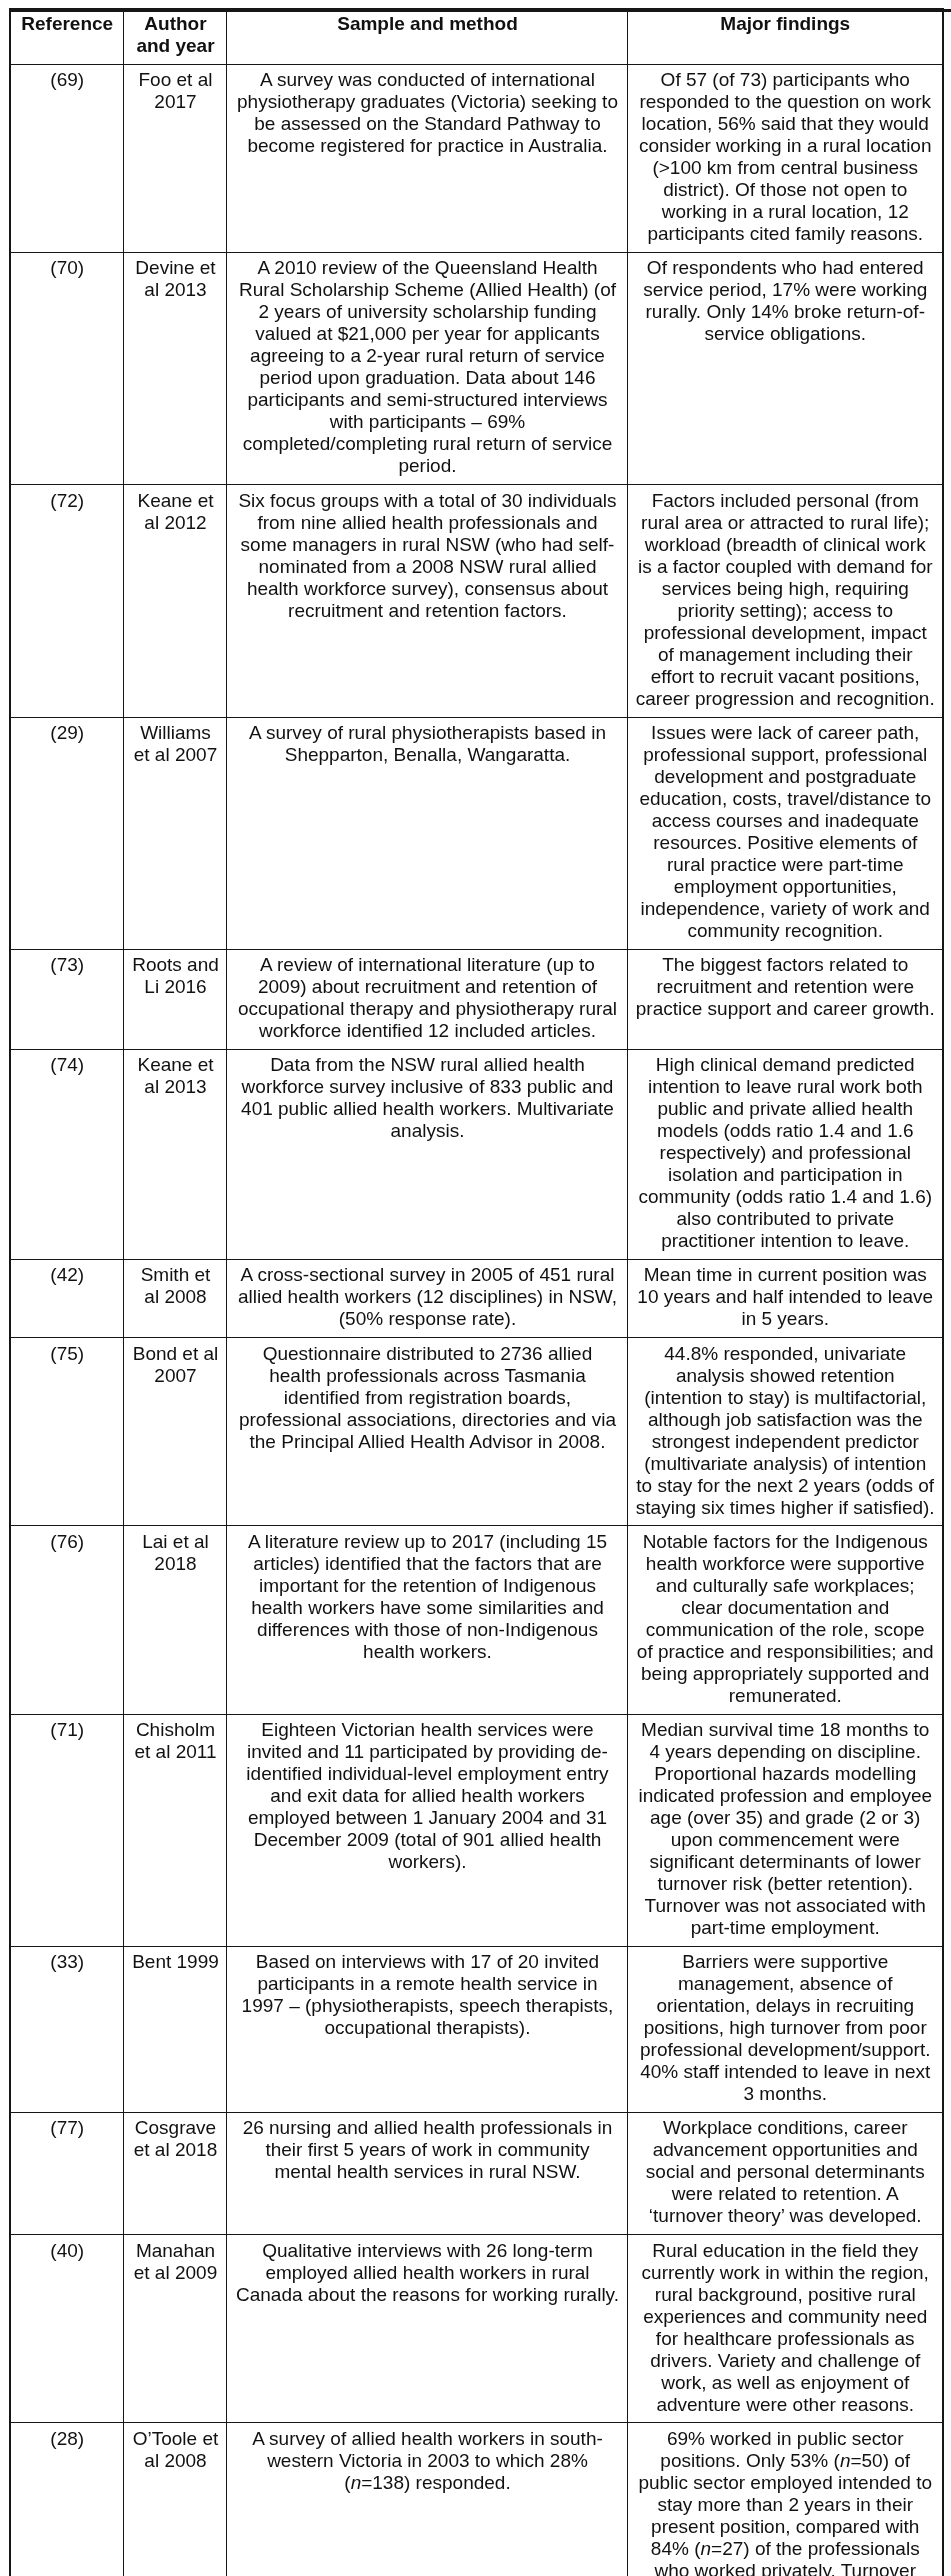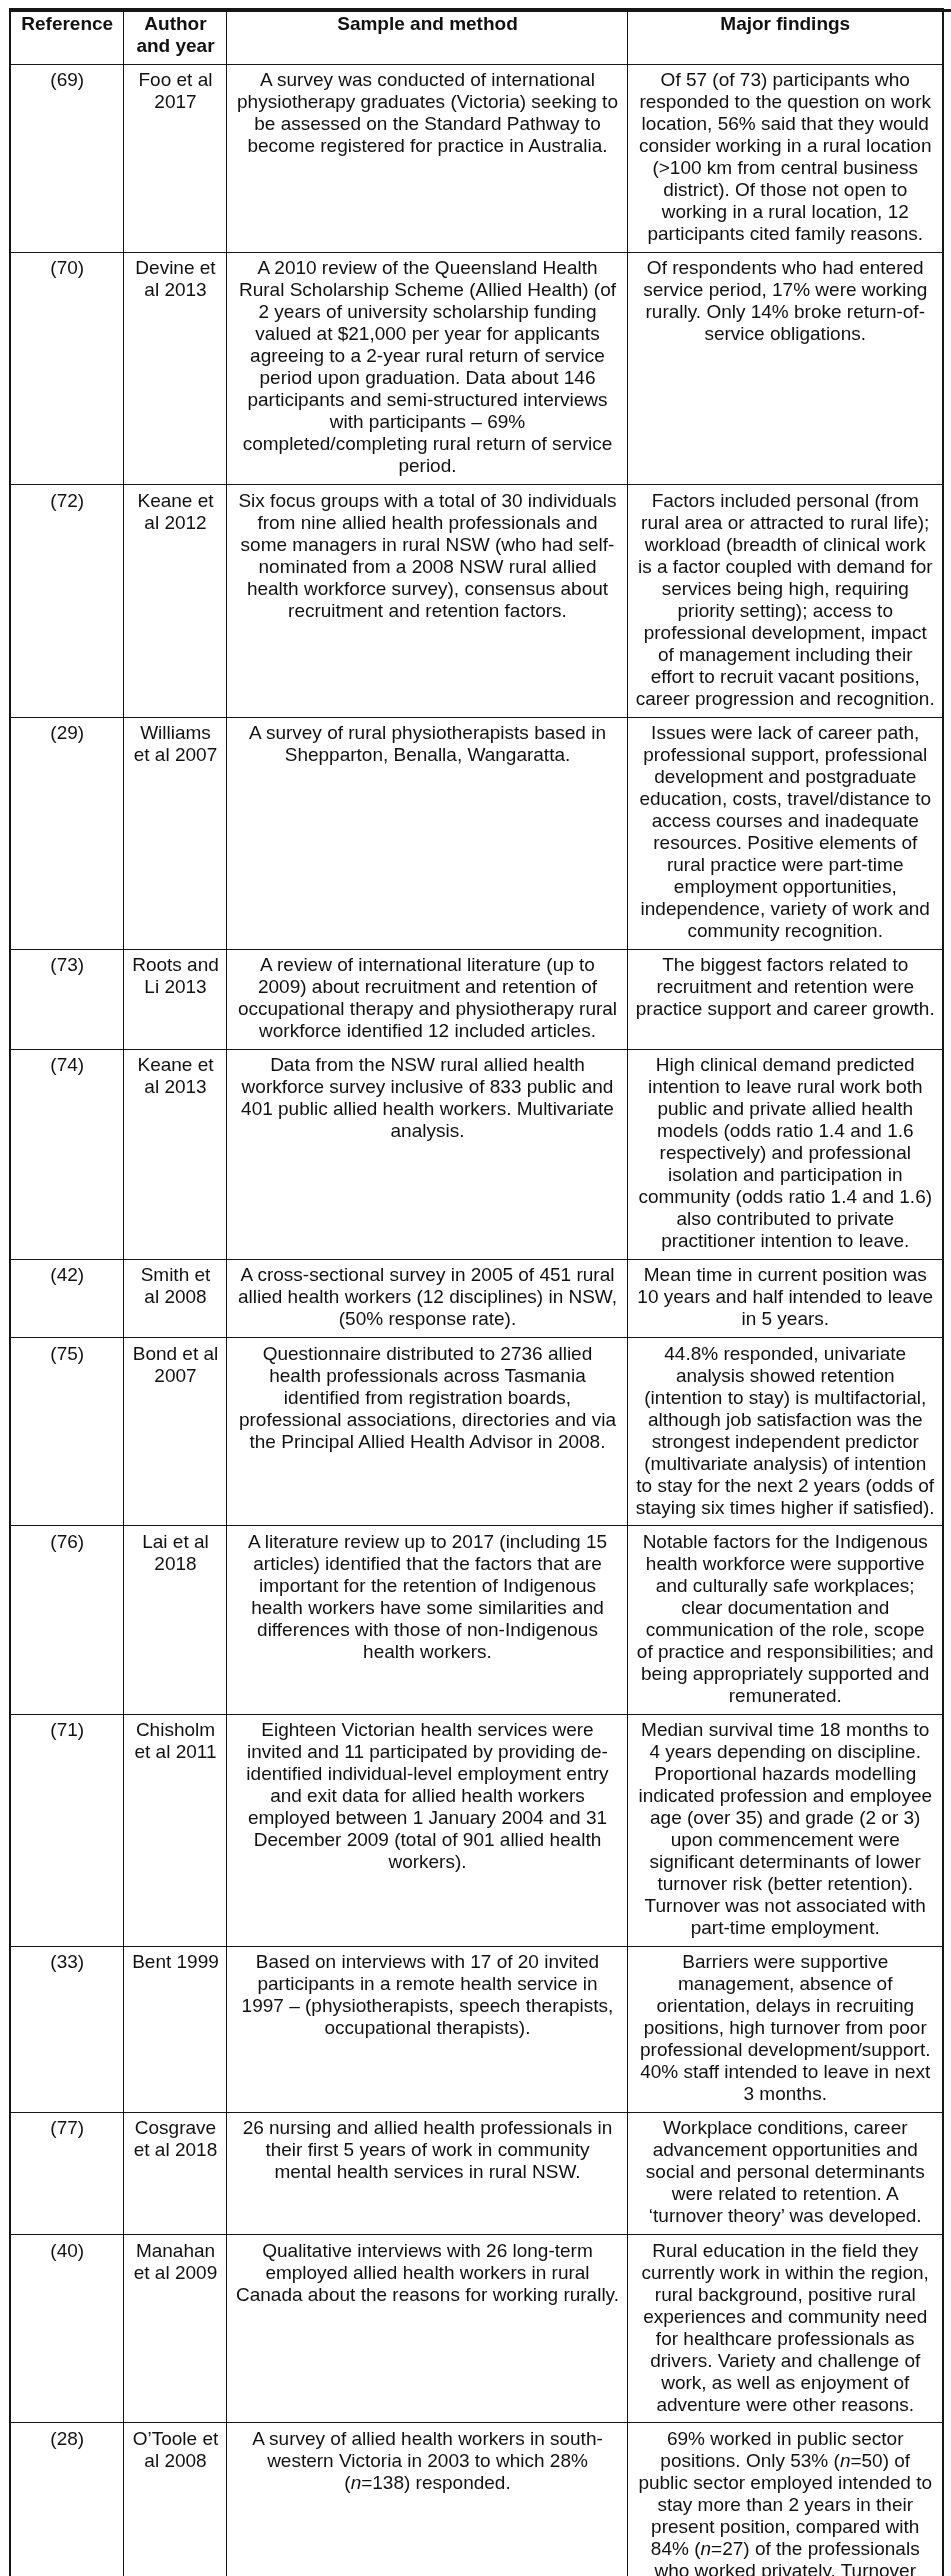--- a/index.html
+++ b/index.html
@@ -93,21 +93,21 @@
 
   <tr>
     <td>(29)</td>
     <td>Williams et al 2007</td>
     <td>A survey of rural physiotherapists based in Shepparton, Benalla, Wangaratta.</td>
     <td>Issues were lack of career path, professional support, professional development and postgraduate education, costs, travel/distance to access courses and inadequate resources. Positive elements of rural practice were part-time employment opportunities, independence, variety of work and community recognition.</td>
   </tr>
 
   <tr>
     <td>(73)</td>
-    <td>Roots and Li 2013</td>
+    <td>Roots and Li 2016</td>
     <td>A review of international literature (up to 2009) about recruitment and retention of occupational therapy and physiotherapy rural workforce identified 12 included articles.</td>
     <td>The biggest factors related to recruitment and retention were practice support and career growth.</td>
   </tr>
 
   <tr>
     <td>(74)</td>
     <td>Keane et al 2013</td>
     <td>Data from the NSW rural allied health workforce survey inclusive of 833 public and 401 public allied health workers. Multivariate analysis.</td>
     <td>High clinical demand predicted intention to leave rural work both public and private allied health models (odds ratio 1.4 and 1.6 respectively) and professional isolation and participation in community (odds ratio 1.4 and 1.6) also contributed to private practitioner intention to leave.</td>
   </tr>

